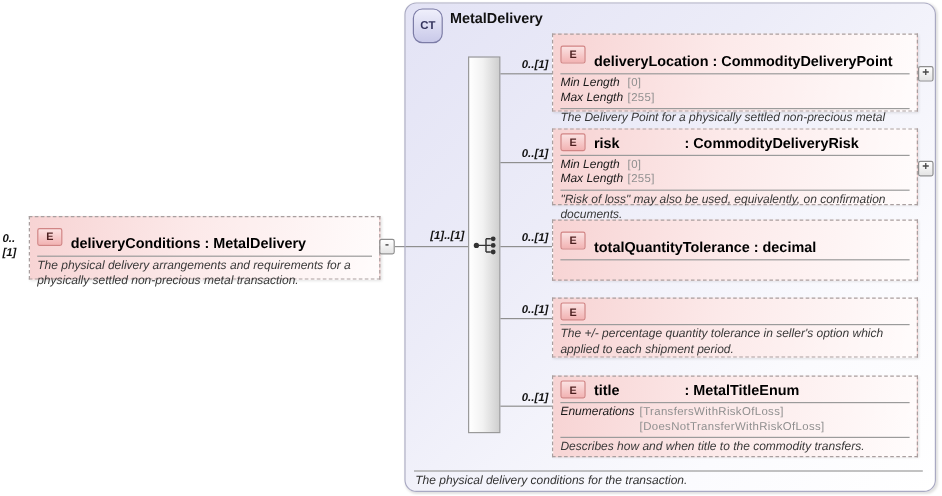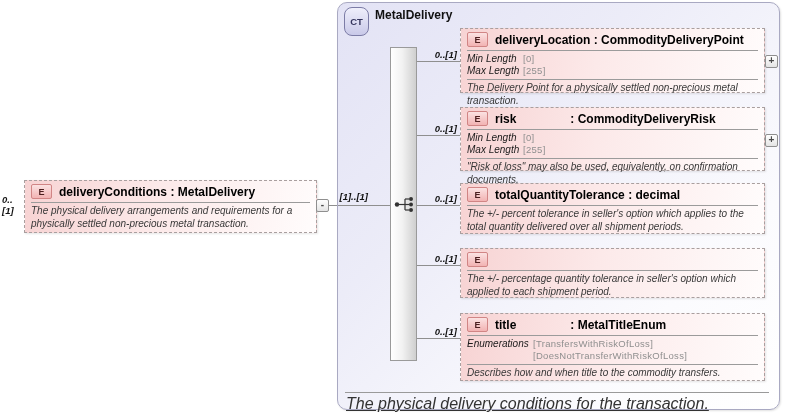--- a/index.html
+++ b/index.html
@@ -25,21 +25,21 @@
   .ct-title{left:375px;top:8px;font-size:12px;font-weight:bold;color:#111;}
 
   
   .el-box{
     border:1px dashed #a99f9f;
     background:linear-gradient(100deg,#f7d3d3 0%,#fce9e9 45%,#fffcfc 100%);
     padding:3px 6px;box-shadow:1px 1px 2px rgba(0,0,0,0.10);
   }
   .el-head{display:flex;align-items:center;gap:7px;font-size:12px;font-weight:bold;line-height:14px;}
   .el-name{display:inline-block;min-width:72px;}
-  .el-name.long{min-width:0;}
+  .el-name.long{min-width:0;margin-top:12px;}
   .e-icon{
     flex:0 0 auto;width:19px;height:13px;border:1px solid #d18585;border-radius:2px;
     background:linear-gradient(#fbe2e2,#f2b3b3);
     font-size:9px;font-weight:bold;color:#4c1f1f;
     display:flex;align-items:center;justify-content:center;
   }
   .el-sep{border:none;border-top:1px solid #9b9b9b;margin:3px 0 2px 0;}
   .facet{display:flex;font-size:10px;line-height:11.5px;}
   .facet-label{font-style:italic;color:#1a1a1a;min-width:56px;}
   .facet-label.wide{min-width:66px;}
@@ -52,21 +52,21 @@
   .seq-bar{
     left:390px;top:47px;width:27px;height:314px;
     border:1px solid #9a9a9a;
     background:linear-gradient(to right,#ffffff 0%,#f2f2f2 45%,#cfcfcf 100%);
   }
   .pm-box{
     width:13px;height:13px;border:1px solid #8f8f8f;border-radius:2px;
     background:linear-gradient(#ffffff,#e4e4e4);
     font-size:10px;line-height:10px;text-align:center;color:#4a4a4a;font-weight:bold;
   }
-  .footer-text{font-size:16px;font-style:italic;color:#333;text-decoration:underline;}
+  .footer-text{font-size:10px;font-style:italic;color:#333;}
 </style>
 </head>
 <body>
 
 <div class="abs card-label" style="left:2px;top:194px;width:20px;text-align:left;">0..[1]</div>
 
 <div class="abs el-box" style="left:24px;top:180px;width:293px;height:53px;">
   <div class="el-head">
     <span class="e-icon">E</span>
     <span><span class="el-name long">deliveryConditions</span> <span>: MetalDelivery</span></span>
@@ -76,21 +76,21 @@
 </div>
 
 <div class="abs pm-box" style="left:316px;top:199px;">-</div>
 <div class="abs hline" style="left:329px;top:205px;width:9px;"></div>
 
 <div class="abs ct"></div>
 <div class="abs ct-badge">CT</div>
 <div class="abs ct-title">MetalDelivery</div>
 
 <div class="abs hline" style="left:338px;top:205px;width:52px;"></div>
-<div class="abs card-label" style="left:324px;top:191px;width:44px;">[1]..[1]</div>
+<div class="abs card-label" style="left:343px;top:191px;width:44px;">[1]..[1]</div>
 
 <div class="abs seq-bar"></div>
 <svg class="abs" style="left:394px;top:196px;" width="21" height="17" viewBox="0 0 21 17">
   <circle cx="3" cy="8.5" r="2.2" fill="#333"></circle>
   <line x1="5" y1="8.5" x2="11" y2="8.5" stroke="#333" stroke-width="1.2"></line>
   <line x1="11" y1="3" x2="11" y2="14" stroke="#333" stroke-width="1.2"></line>
   <line x1="11" y1="3" x2="15" y2="3" stroke="#333" stroke-width="1.2"></line>
   <line x1="11" y1="8.5" x2="15" y2="8.5" stroke="#333" stroke-width="1.2"></line>
   <line x1="11" y1="14" x2="15" y2="14" stroke="#333" stroke-width="1.2"></line>
   <circle cx="17" cy="3" r="2" fill="#333"></circle>
@@ -147,21 +147,20 @@
   <div class="el-desc">"Risk of loss" may also be used, equivalently, on confirmation documents.</div>
 </div>
 <div class="abs pm-box" style="left:765px;top:134px;">+</div>
 
 <div class="abs el-box" style="left:460px;top:183px;width:305px;height:51px;">
   <div class="el-head">
     <span class="e-icon">E</span>
     <span><span class="el-name long">totalQuantityTolerance</span> <span>: decimal</span></span>
   </div>
   <hr class="el-sep">
-  <div class="el-desc">The +/- percent tolerance in seller's option which applies to the total quantity delivered over all shipment periods.</div>
 </div>
 
 <div class="abs el-box" style="left:460px;top:248px;width:305px;height:50px;">
   <div class="el-head">
     <span class="e-icon">E</span>
   </div>
   <hr class="el-sep">
   <div class="el-desc">The +/- percentage quantity tolerance in seller's option which applied to each shipment period.</div>
 </div>
 

